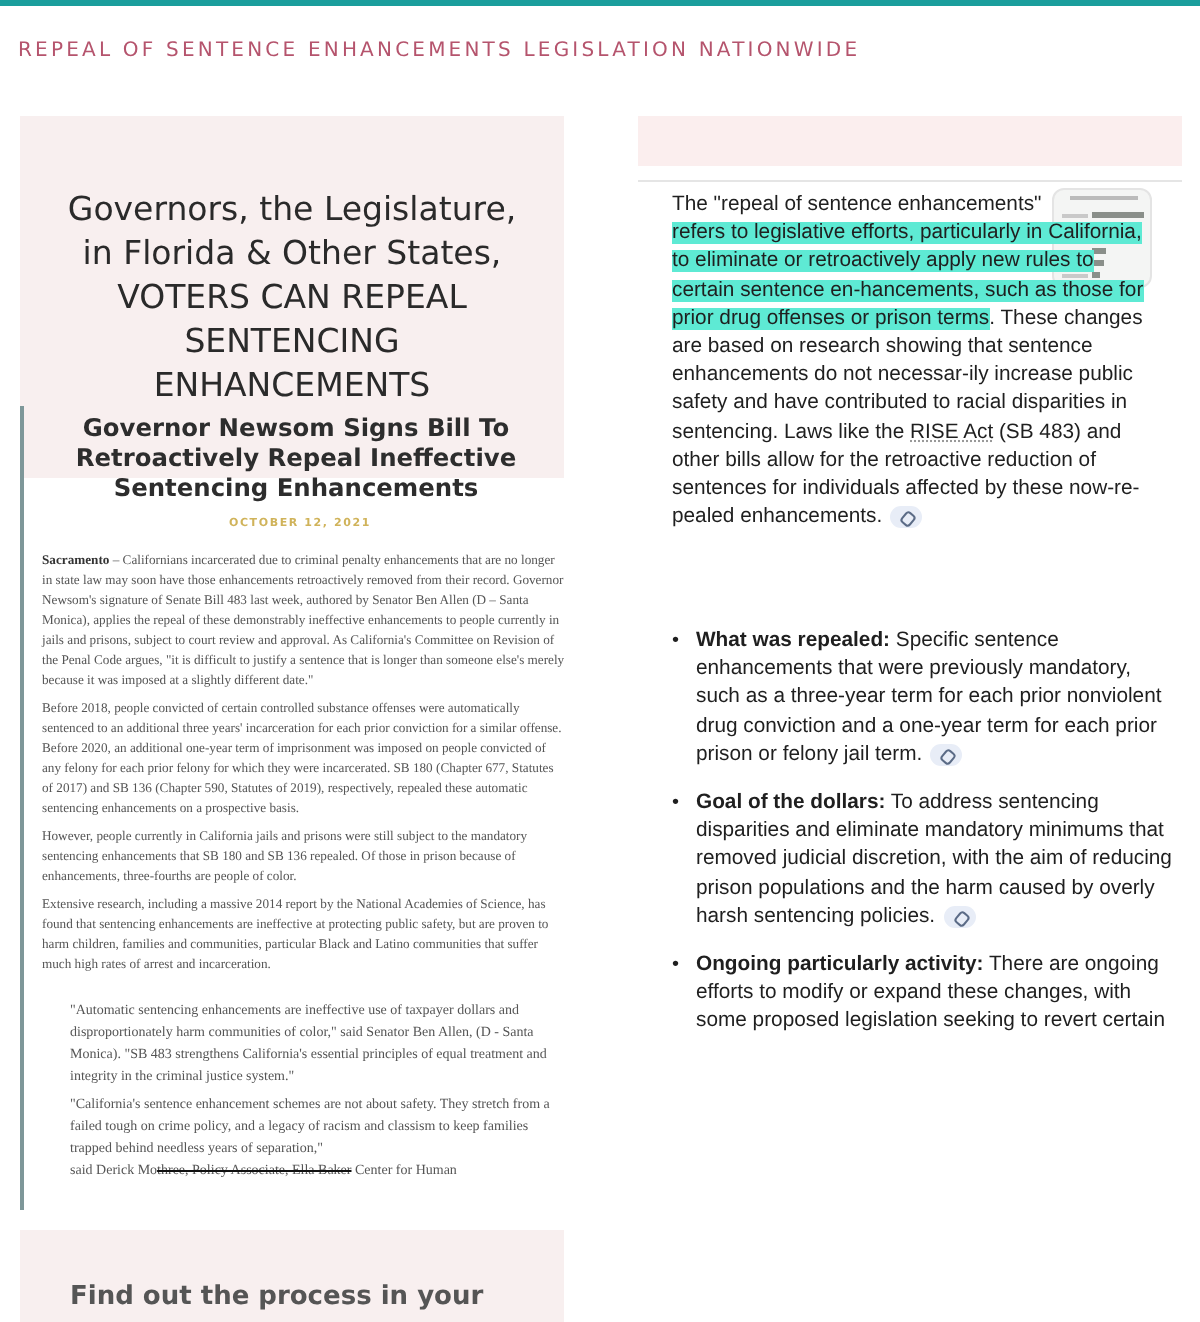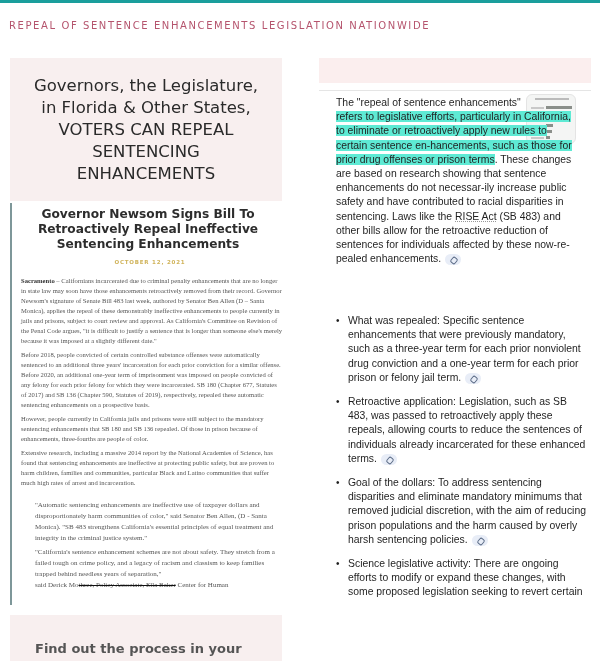--- a/index.html
+++ b/index.html
@@ -11,21 +11,21 @@
     .page-title {
       position: absolute; left: 9px; top: 20px;
       font-family: "DejaVu Sans", sans-serif;
       font-size: 10px; letter-spacing: 1.6px; color: #b5546d; font-weight: normal;
       white-space: nowrap;
     }
 
     
     .left-col { position: absolute; left: 0; top: 58px; width: 300px; height: 603px; }
     .hero-box {
-      position: absolute; left: 10px; top: 0; width: 272px; height: 143px;
+      position: absolute; left: 10px; top: 0; width: 272px; height: 181px;
       background: #f8efef;
       display: flex; align-items: center; justify-content: center; text-align: center;
     }
     .hero-text {
       font-family: "DejaVu Sans", sans-serif; font-size: 16.5px; line-height: 22px;
       color: #2a2a2a; padding: 0 18px; font-weight: normal;
     }
     .article {
       position: absolute; left: 10px; top: 145px; width: 290px; height: 402px;
       border-left: 2px solid #7e9799;
@@ -91,21 +91,21 @@
       position: absolute; left: 36px; top: 219px; width: 250px;
       font-family: "Liberation Sans", sans-serif; font-size: 13px; line-height: 17px; color: #1f1f1f;
     }
     .ai-list {
       position: absolute; left: 36px; top: 256px; width: 252px;
       font-family: "Liberation Sans", sans-serif; font-size: 10.4px; line-height: 14.2px; color: #1f1f1f;
       list-style: none;
     }
     .ai-list li { position: relative; padding-left: 12px; margin-bottom: 10px; }
     .ai-list li::before { content: "•"; position: absolute; left: 0; top: 0; font-size: 10px; }
-    .ai-list b { font-weight: normal; }
+    .ai-list b { font-weight: bold; }
   </style>
 </head>
 <body>
 
 <div class="top-bar"></div>
 <h1 class="page-title">REPEAL OF SENTENCE ENHANCEMENTS LEGISLATION NATIONWIDE</h1>
 
 <div class="left-col">
   <div class="hero-box">
     <div class="hero-text">Governors, the Legislature, in Florida &amp; Other States, VOTERS CAN REPEAL SENTENCING ENHANCEMENTS</div>
@@ -152,17 +152,16 @@
   </div>
 
   <div class="ai-body">
     <span style="display:inline-block;width:185px">The "repeal of sentence enhancements"</span><br>
     <span class="hl">refers to legislative efforts, particularly in California, to eliminate or retroactively apply new rules to certain sentence en-hancements, such as those for prior drug offenses or prison terms</span><span>. These changes are based on research showing that sentence enhancements do not necessar-ily increase public safety and have contributed to racial disparities in sentencing. Laws like the </span><span class="rise">RISE Act</span><span> (SB 483) and other bills allow for the retroactive reduction of sentences for individuals affected by these now-re-pealed enhancements.</span><span class="link-chip"></span>
   </div>
 
 
   <ul class="ai-list">
     <li><b>What was repealed:</b><span> Specific sentence enhancements that were previously mandatory, such as a three-year term for each prior nonviolent drug conviction and a one-year term for each prior prison or felony jail term.</span><span class="link-chip"></span></li>
-    <li><b>Retroactive application:</b><span> Legislation, such as SB 483, was passed to retroactively apply these repeals, allowing courts to reduce the sentences of individuals already incarcerated for these enhanced terms.</span><span class="link-chip"></span></li>
     <li><b>Goal of the dollars:</b><span> To address sentencing disparities and eliminate mandatory minimums that removed judicial discretion, with the aim of reducing prison populations and the harm caused by overly harsh sentencing policies.</span><span class="link-chip"></span></li>
-    <li><b>Science legislative activity:</b><span> There are ongoing efforts to modify or expand these changes, with some proposed legislation seeking to revert certain</span></li>
+    <li><b>Ongoing particularly activity:</b><span> There are ongoing efforts to modify or expand these changes, with some proposed legislation seeking to revert certain</span></li>
   </ul>
 </div>
 
 </body></html>

